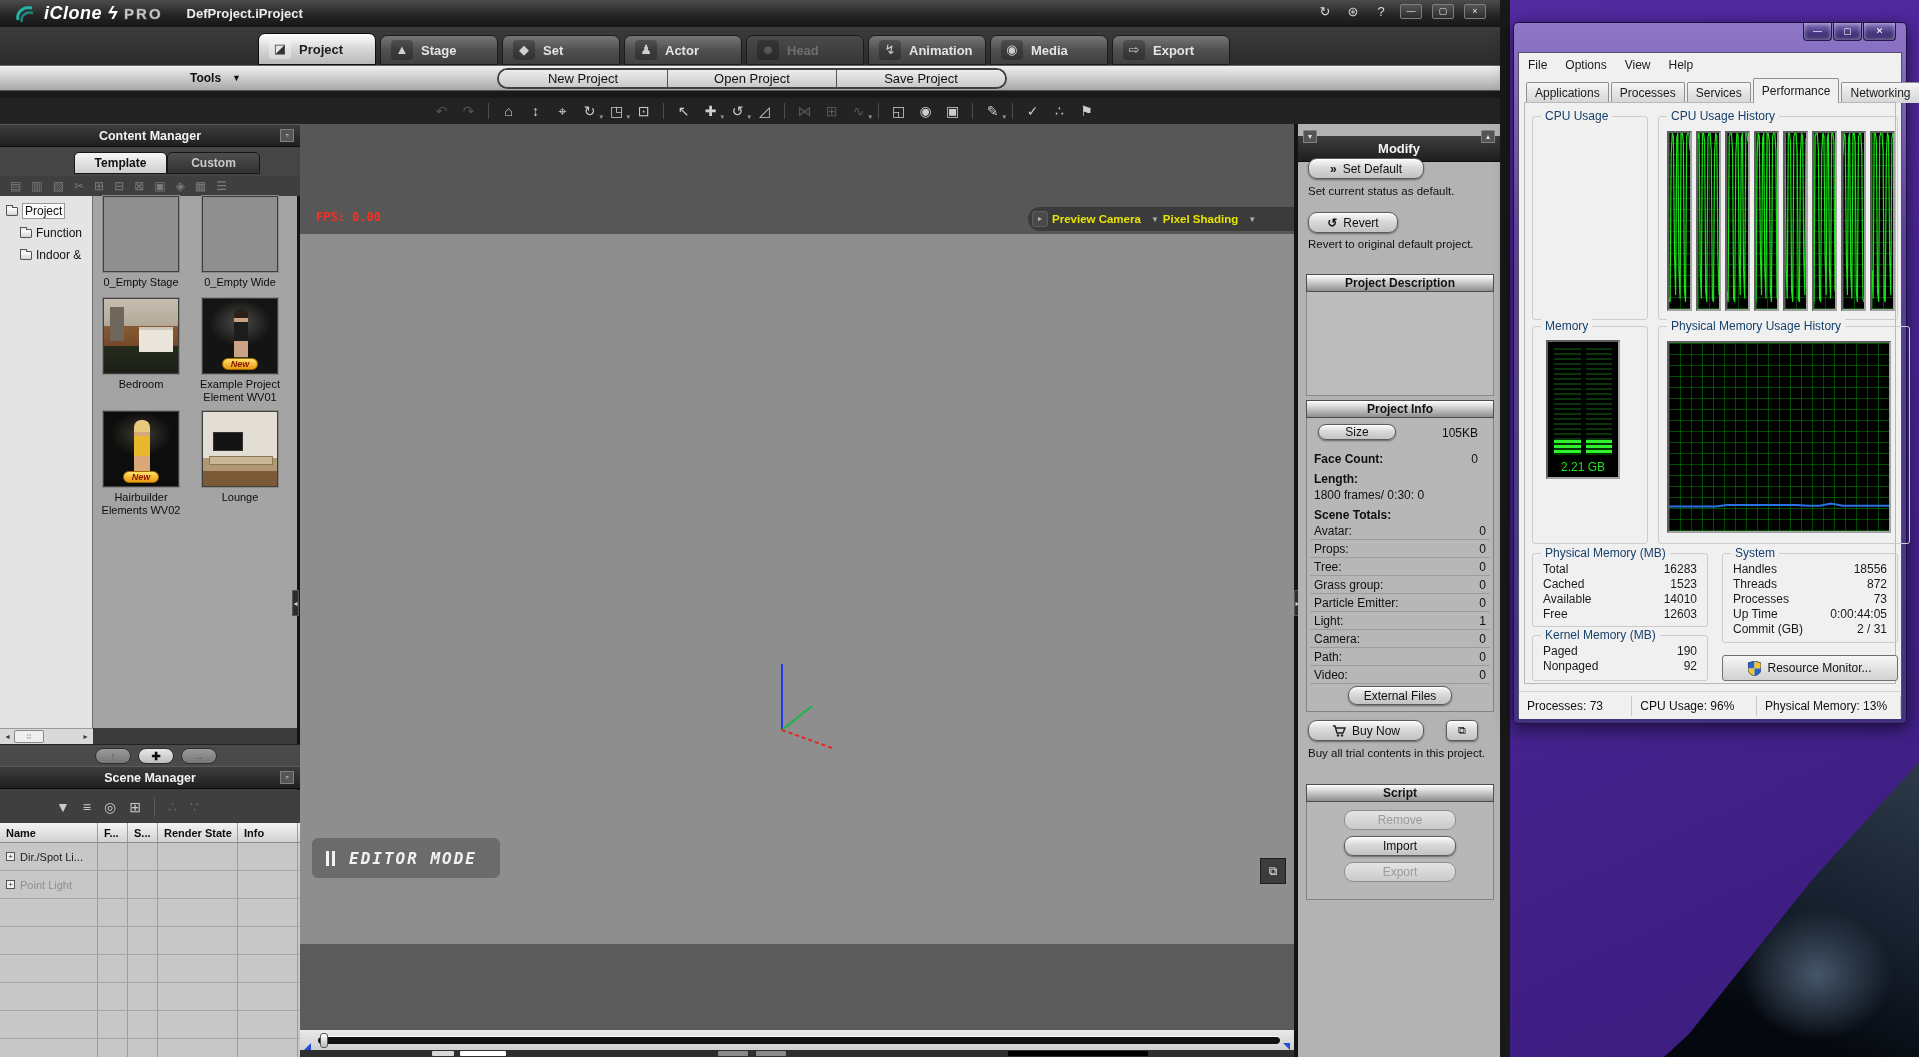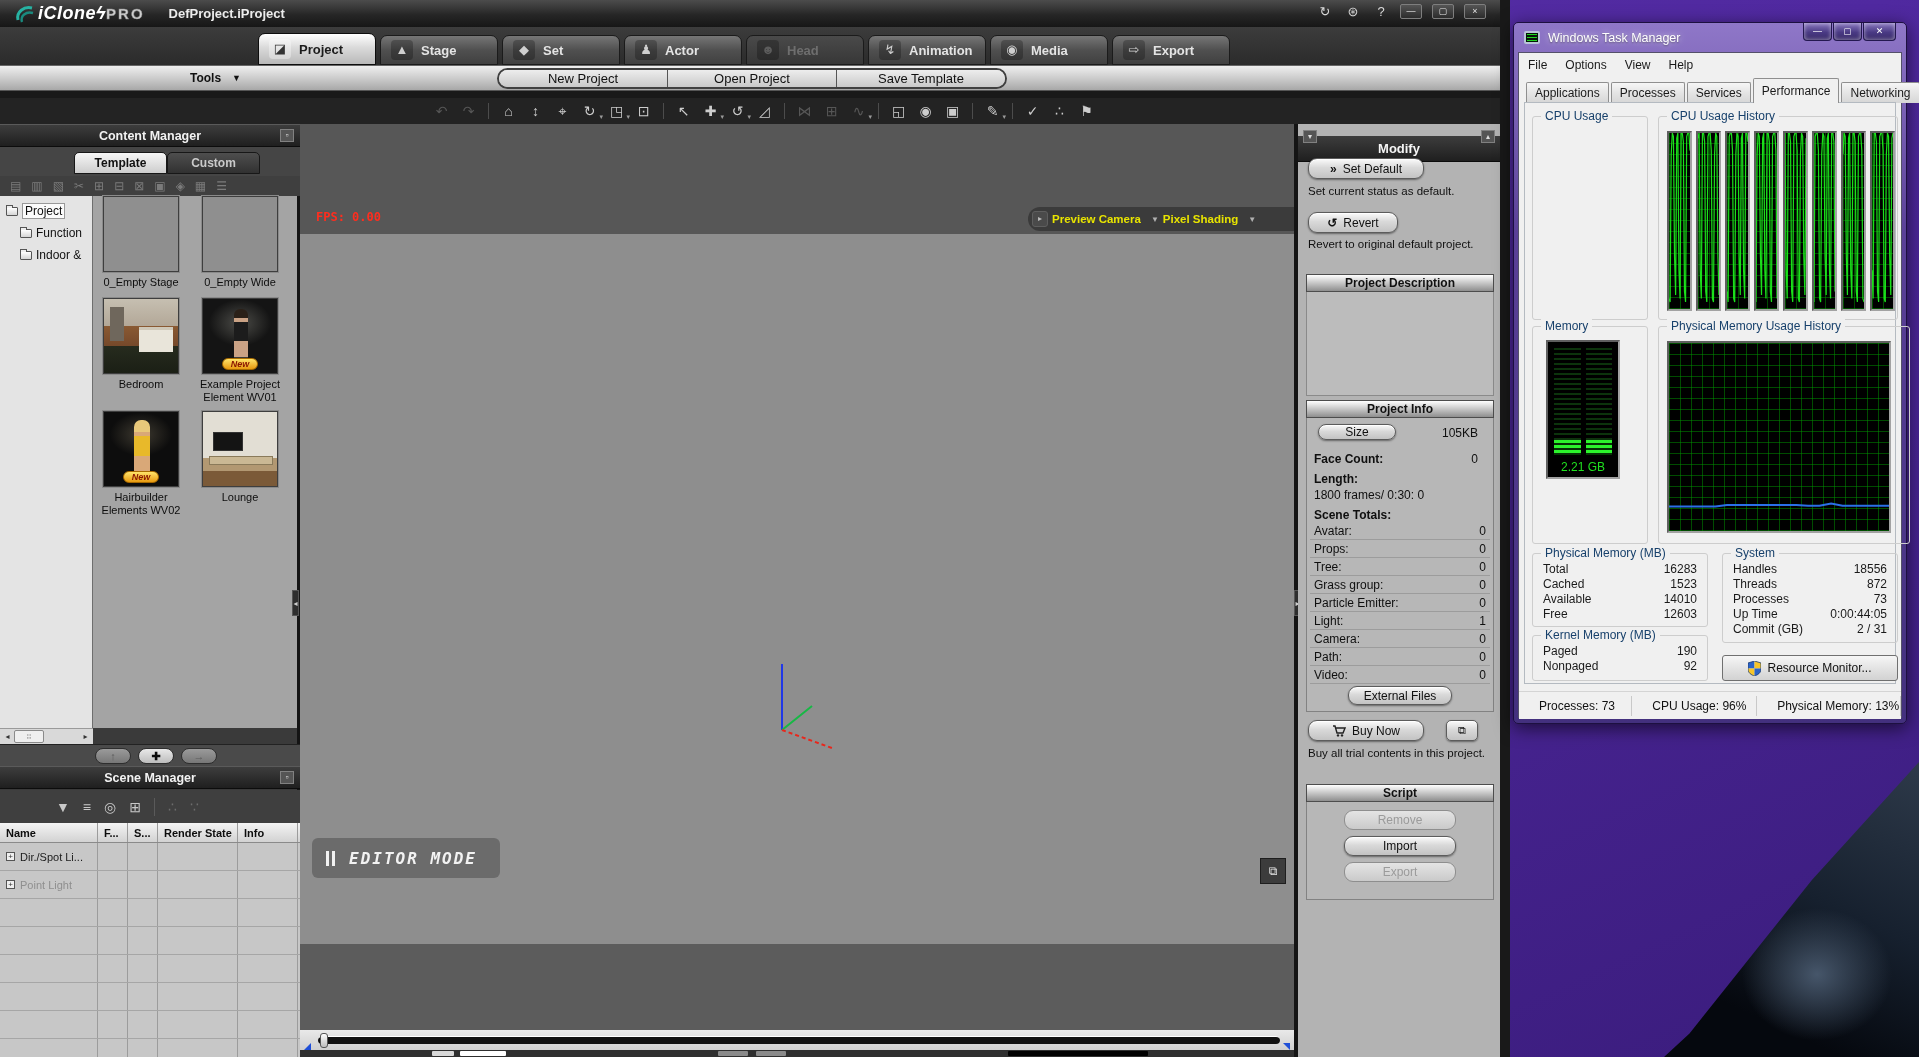--- a/index.html
+++ b/index.html
@@ -6,21 +6,21 @@
   html,body{width:1919px;height:1057px;overflow:hidden;font-family:"Liberation Sans",sans-serif}
   .abs{position:absolute}
   
   #desktop{left:0;top:0;width:1919px;height:1057px;background:linear-gradient(155deg,#5b33a8 0%,#5029a0 45%,#3a1c7c 100%)}
   #rock{right:0;bottom:0;width:255px;height:295px;
     background:radial-gradient(42% 32% at 60% 72%,#46566a 0%,rgba(0,0,0,0) 70%),linear-gradient(205deg,#2e3a4a 0%,#16202e 45%,#05080e 80%);
     clip-path:polygon(100% 0,100% 100%,0 100%,10% 92%,58% 40%)}
   
   #ic{left:0;top:0;width:1510px;height:1057px;background:#2b2b2b;border-right:2px solid #141414}
   #ic-title{left:0;top:0;width:100%;height:27px;background:linear-gradient(#4c4c4c,#262626 55%,#161616);display:flex;align-items:center;color:#fff}
-  #ic-logo{display:flex;align-items:center;padding-left:14px;font-size:18px;font-style:italic;font-weight:bold;letter-spacing:.5px}
+  #ic-logo{display:flex;align-items:center;gap:6px;padding-left:14px;font-size:18px;font-style:italic;font-weight:bold;letter-spacing:.5px}
   #ic-logo .pro{font-size:15px;font-style:normal;color:#cfcfcf;letter-spacing:2px;-webkit-text-stroke:.5px #888}
   #ic-doc{margin-left:24px;font-size:13px;font-weight:bold;color:#ececec}
   #ic-winicons{position:absolute;right:22px;top:4px;display:flex;gap:10px;align-items:center}
   .tbicon{color:#d8d8d8;font-size:13px;width:18px;text-align:center}
   .tbbox{width:22px;height:15px;background:linear-gradient(#555,#2c2c2c);border:1px solid #7e7e7e;color:#e2e2e2;font-size:9px;line-height:13px;text-align:center;border-radius:2px}
   #ic-tabrow{left:0;top:27px;width:100%;height:38px;background:linear-gradient(#3c3c3c,#2b2b2b)}
   #ictabs{position:absolute;left:258px;top:6px;display:flex;gap:4px;align-items:flex-end}
   .ictab{height:30px;min-width:118px;border-radius:7px 7px 0 0;background:linear-gradient(#767676,#505050 50%,#404040);border:1px solid #1b1b1b;color:#e4e4e4;display:flex;align-items:center;gap:8px;padding:0 10px;font-weight:bold;font-size:13px}
   .ictab .tabic{width:22px;height:20px;border-radius:4px;background:rgba(0,0,0,.25);color:#cfcfcf;font-size:13px;text-align:center;line-height:19px;font-weight:normal}
   .ictab.active{height:32px;background:linear-gradient(#ffffff,#dadada 45%,#b9b9b9);color:#1c1c1c;border-color:#0d0d0d}
@@ -146,21 +146,21 @@
   .leddim{position:absolute;left:0;right:0;top:0;background:repeating-linear-gradient(180deg,rgba(40,170,40,.30) 0 2px,rgba(0,0,0,0) 2px 5px)}
   .ledlit{position:absolute;left:0;right:0;bottom:0;background:repeating-linear-gradient(180deg,#2cf32c 0 3px,#053205 3px 5px)}
   .ledsplit{position:absolute;left:50%;width:5px;margin-left:-2px;top:0;bottom:22px;background:#000}
   .gaugeval{position:absolute;left:0;right:0;bottom:3px;text-align:center;color:#1fe01f;font-size:12px}
   .histpanel{position:absolute;background-color:#000;border:2px solid;border-color:#5f5f5f #a2a2a2 #a2a2a2 #5f5f5f;
     background-image:repeating-linear-gradient(90deg,rgba(0,150,0,.5) 0 1px,transparent 1px 11px),repeating-linear-gradient(0deg,rgba(0,150,0,.5) 0 1px,transparent 1px 11px)}
   .histpanel svg{position:absolute;inset:0;width:100%;height:100%}
   .statrow{display:flex;justify-content:space-between;font-size:12px;color:#1a1a1a;padding:0 10px;height:15px;line-height:15px}
   #tm-resbtn{position:absolute;background:linear-gradient(#f6f6f6,#e0e0e0 60%,#d2d2d2);border:1px solid #707070;border-radius:3px;font-size:12px;color:#111;display:flex;align-items:center;justify-content:center;gap:6px}
   #tm-status{position:absolute;left:5px;right:5px;top:668px;height:28px;background:#f0f0f0;border-top:1px solid #d4d4d4;display:flex;align-items:center;font-size:12px;color:#111}
-  .tmstatcell{height:20px;line-height:20px;padding-left:20px;border-right:1px solid #c9c9c9}
+  .tmstatcell{height:20px;line-height:20px;padding-left:8px;border-right:1px solid #c9c9c9}
 </style>
 </head>
 <body>
 
 <div id="desktop" class="abs">
   <div id="rock" class="abs"></div>
 </div>
 
 <div id="ic" class="abs">
   <div id="ic-title">
@@ -220,21 +220,21 @@
         </div>
       </div>
   </div>
 
   <div id="ic-toolsbar" class="abs">
     <span id="tools-label">Tools</span>
     <span id="tools-caret">▼</span>
     <div id="projpill">
         <div class="projbtn">New Project</div>
         <div class="projbtn">Open Project</div>
-        <div class="projbtn">Save Template</div>
+        <div class="projbtn">Save Project</div>
       </div>
   </div>
 
   <div id="ic-darkstrip" class="abs"></div>
   <div id="ic-iconbar" class="abs">
       <span class="ticon dim">↶</span>
       <span class="ticon dim">↷</span>
       <span class="tsep"></span>
       <span class="ticon">⌂</span>
       <span class="ticon">↕</span>
@@ -551,24 +551,20 @@
     <div class="abs" id="scriptbtns" style="left:46px;top:686px;width:112px">
         <div class="icbtn disabled" style="position: absolute; left: 0px; top: 0px; width: 112px; height: 20px;">Remove</div>
         <div class="icbtn" style="position: absolute; left: 0px; top: 26px; width: 112px; height: 20px;">Import</div>
         <div class="icbtn disabled" style="position: absolute; left: 0px; top: 52px; width: 112px; height: 20px;">Export</div>
       </div>
   </div>
   <div class="abs" style="left:1500px;top:0;width:10px;height:1057px;background:#191919"></div>
 </div>
 
 <div id="tm" class="abs">
-  <div id="tm-titlebar">
-    <span id="tm-appicon"></span>
-    <span>Windows Task Manager</span>
-  </div>
   <div id="tm-btns">
       <div class="tmbtn">—</div>
       <div class="tmbtn">▢</div>
       <div class="tmbtn close">✕</div>
     </div>
   <div id="tm-client"></div>
   <div id="tm-menubar">
       <span class="tmmenuitem">File</span>
       <span class="tmmenuitem">Options</span>
       <span class="tmmenuitem">View</span>

